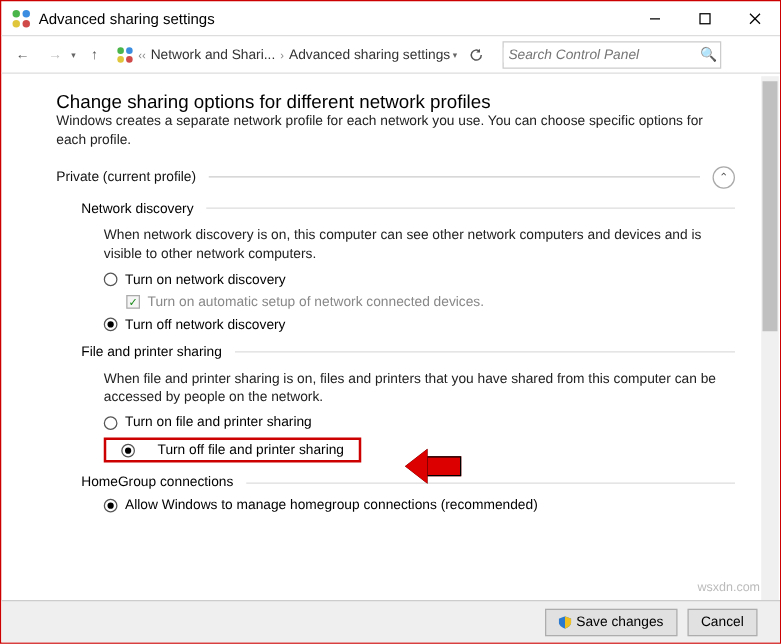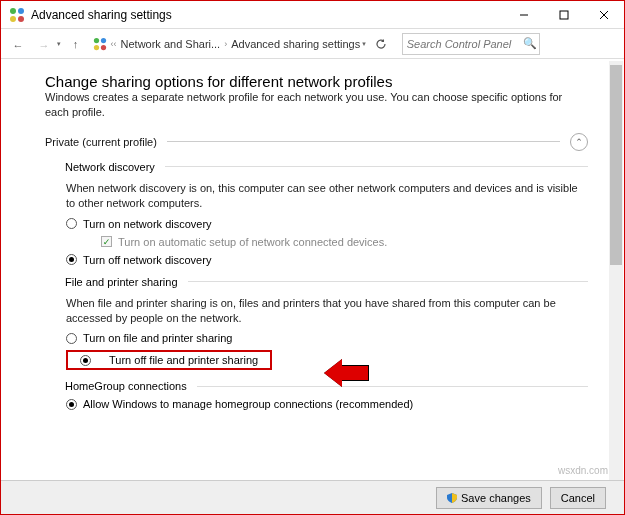--- a/index.html
+++ b/index.html
@@ -9,34 +9,34 @@
 .ti-title { font-size: 12px; flex: 0 0 auto; }
 .ti-spacer { flex: 1; }
 .win-btn { width: 40px; height: 28px; display: flex; align-items: center; justify-content: center; color: #000; }
 .navbar { display: flex; align-items: center; height: 30px; padding: 0 6px; gap: 4px; border-bottom: 1px solid #ddd; }
 .nav-arrow { width: 22px; height: 22px; display: flex; align-items: center; justify-content: center; color: #555; }
 .nav-arrow.disabled { color: #bbb; }
 .breadcrumb { display: flex; align-items: center; gap: 4px; margin-left: 2px; font-size: 11px; color: #333; }
 .bc-item { white-space: nowrap; }
 .bc-sep { color: #888; font-size: 9px; }
 .refresh { margin-left: auto; color: #555; }
-.search-box { width: 138px; height: 22px; border: 1px solid #ccc; margin-left: 6px; display: flex; align-items: center; }
+.search-box { width: 175px; height: 22px; border: 1px solid #ccc; margin-left: 6px; display: flex; align-items: center; }
 .search-box input { border: none; outline: none; width: 100%; font-size: 11px; color: #888; padding: 0 4px; font-style: italic; }
 .search-ico { width: 20px; color: #555; text-align: center; }
 .content { position: absolute; top: 60px; bottom: 34px; left: 10px; right: 16px; overflow: hidden; padding: 12px 20px 0 34px; }
 .scrollbar { position: absolute; right: 1px; top: 60px; bottom: 34px; width: 14px; background: #f0f0f0; }
 .scroll-thumb { position: absolute; left: 1px; right: 1px; top: 4px; height: 200px; background: #c0c0c0; }
 .heading { color: #000000; font-size: 15px; font-weight: 400; }
 .intro { font-size: 11px; color: #222; margin-bottom: 12px; line-height: 1.4; }
 .section-row { display: flex; align-items: center; gap: 10px; margin-top: 6px; }
 .section-row .label { font-size: 11px; color: #111; white-space: nowrap; }
 .section-row .line { flex: 1; height: 1px; background: #ccc; }
 .expander { width: 18px; height: 18px; border: 1px solid #aaa; border-radius: 50%; display: flex; align-items: center; justify-content: center; font-size: 9px; color: #555; }
 .sub { margin-left: 20px; text-align: center; }
-.sub2 { margin-left: 21px; }
+.sub2 { margin-left: 38px; }
 .sub3 { margin-left: 56px; }
 .subhead-row { display: flex; align-items: center; gap: 10px; margin-top: 10px; }
 .subhead-row .line { flex: 1; height: 1px; background: #ddd; }
 .desc { font-size: 11px; color: #222; margin-top: 8px; line-height: 1.4; }
 .opt { display: flex; align-items: center; gap: 6px; margin-top: 6px; font-size: 11px; }
 .radio { width: 11px; height: 11px; border: 1px solid #555; border-radius: 50%; background: #fff; display: inline-flex; align-items: center; justify-content: center; flex: 0 0 auto; }
 .radio.selected::after { content: ""; width: 5px; height: 5px; background: #000; border-radius: 50%; }
 .checkbox { width: 11px; height: 11px; border: 1px solid #aaa; background: #f5f5f5; display: inline-flex; align-items: center; justify-content: center; color: #1a8a1a; font-size: 9px; flex: 0 0 auto; }
 .disabled-text { color: #888; }
 .highlight-box { border: 2px solid #c00; display: inline-flex; align-items: center; gap: 18px; padding: 2px 12px; }

